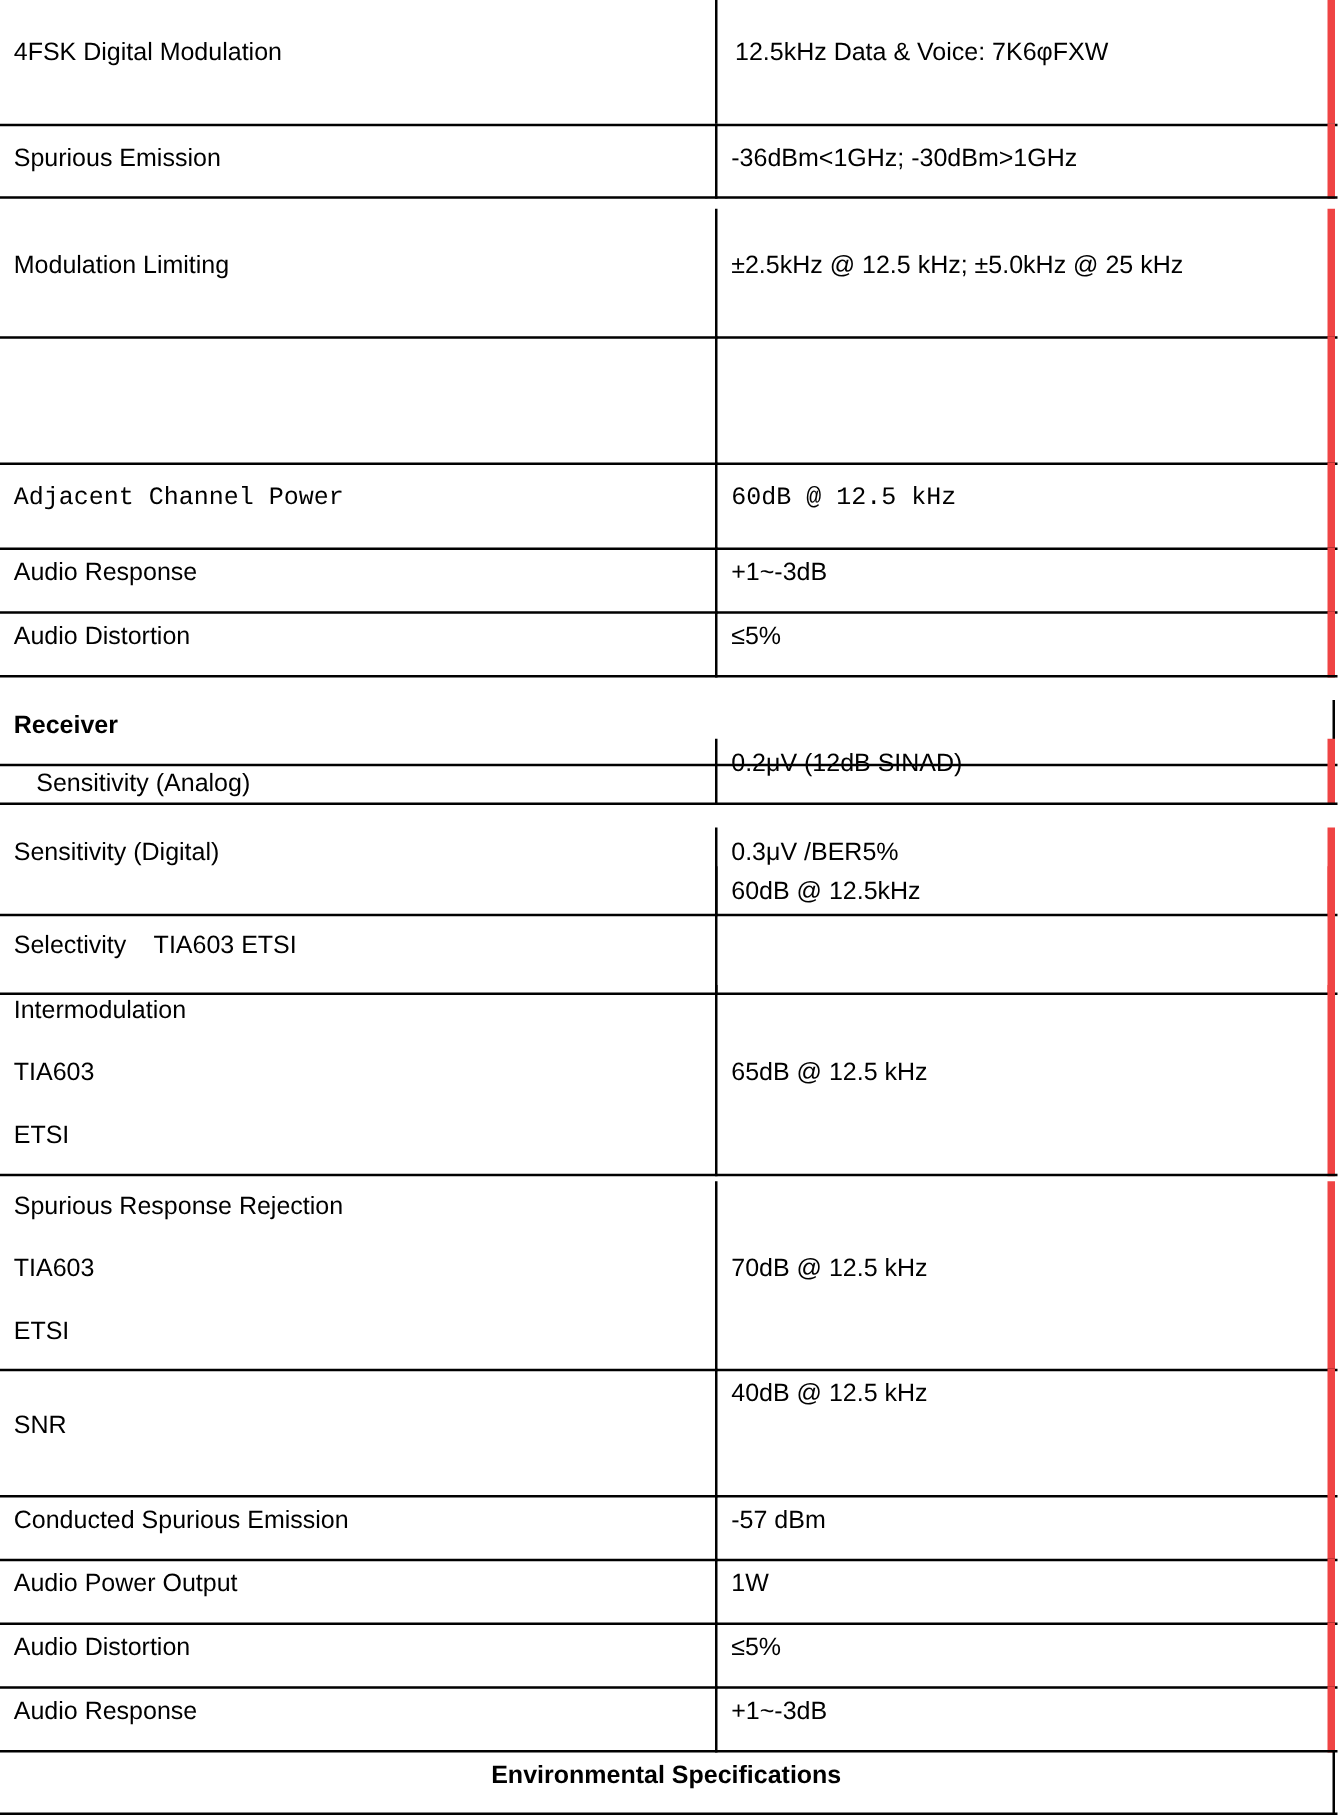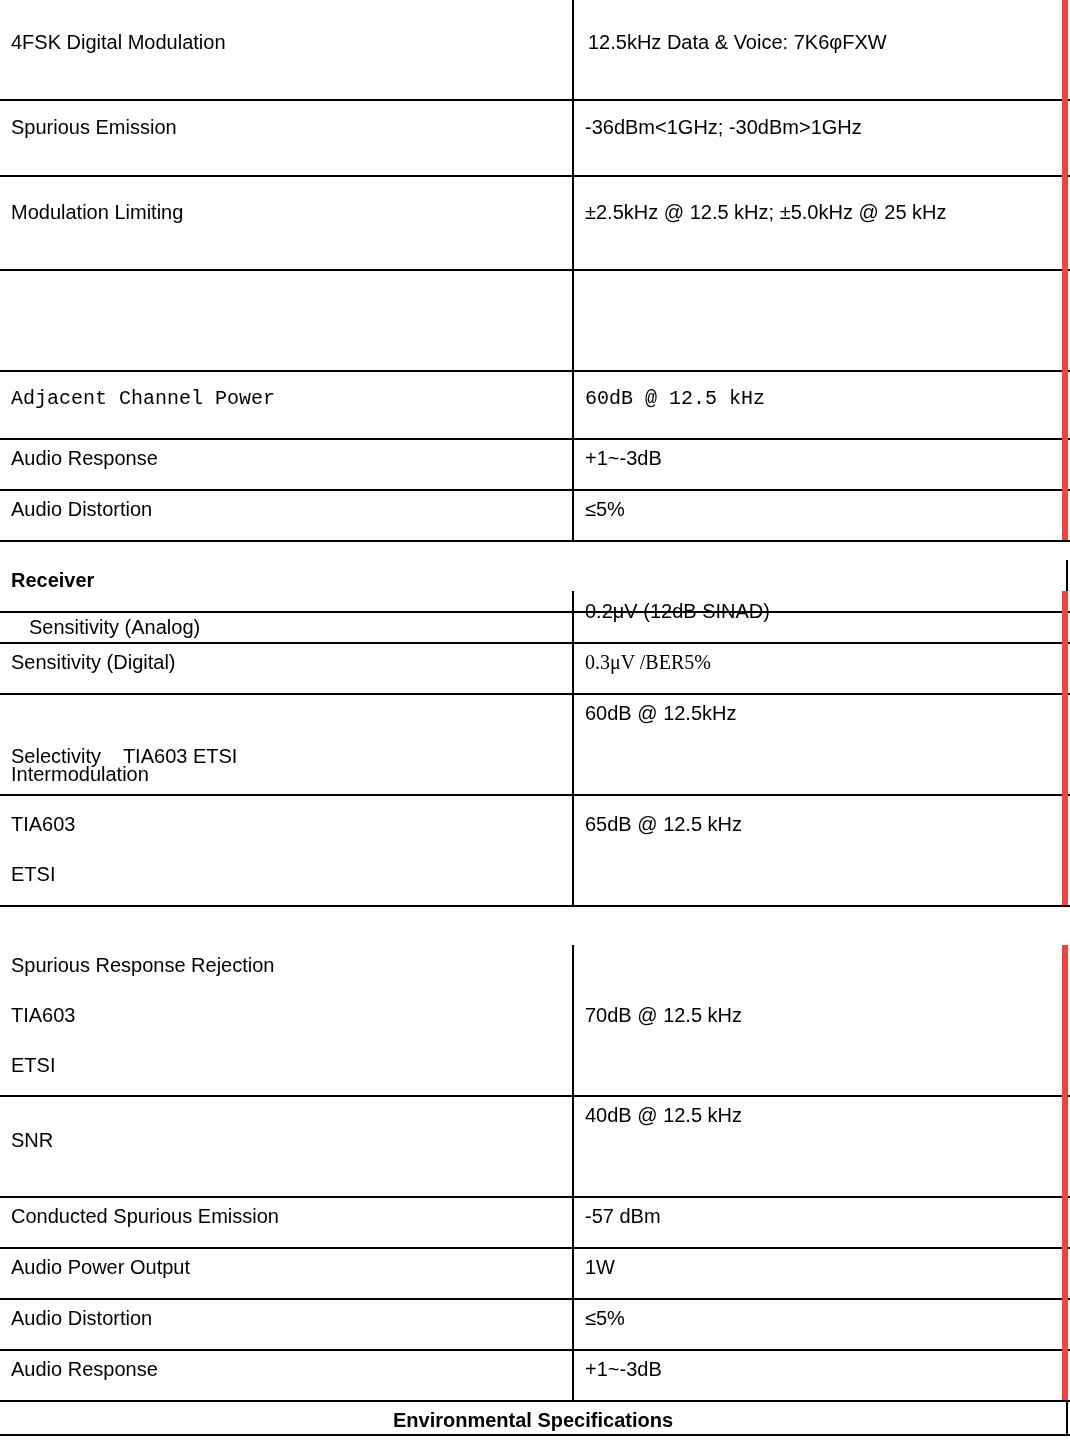--- a/index.html
+++ b/index.html
@@ -28,21 +28,21 @@
   <div class="row" style="top:0;height:101px;">
     <div class="cell left">
         <span class="txt" style="top:30px;">4FSK Digital Modulation</span>
       </div>
     <div class="cell right" style="bottom:2px;">
         <span class="txt" style="left:14px;top:30px;">12.5kHz Data &amp; Voice: 7K6φFXW</span>
       </div>
     <div class="hline"></div>
   </div>
 
-  <div class="row" style="top:99px;height:78px;">
+  <div class="row" style="top:99px;height:60px;">
     <div class="cell left">
         <span class="txt" style="top:16px;">Spurious Emission</span>
       </div>
     <div class="cell right">
         <span class="txt" style="top:16px;">-36dBm&lt;1GHz; -30dBm&gt;1GHz</span>
       </div>
     <div class="hline"></div>
   </div>
 
   <div class="row" style="top:167px;height:104px;">
@@ -105,41 +105,41 @@
   <div class="row" style="top:591px;height:53px;">
     <div class="cell left">
         <span class="txt" style="top:24px;margin-left:18px;">Sensitivity (Analog)</span>
       </div>
     <div class="cell right">
         <span class="txt" style="top:8px;">0.2μV (12dB SINAD)</span>
       </div>
     <div class="hline"></div>
   </div>
 
-  <div class="row" style="top:642px;height:53px;">
+  <div class="row" style="top:662px;height:71px;">
     <div class="cell left">
         <span class="txt" style="top:8px;">Sensitivity (Digital)</span>
       </div>
     <div class="cell right">
-        <span class="txt" style="top:8px;font-family:Liberation Serif, serif;">0.3μV /BER5%</span>
+        <span class="txt" style="top:8px;">0.3μV /BER5%</span>
       </div>
     <div class="hline"></div>
   </div>
 
   <div class="row" style="top:693px;height:103px;">
     <div class="cell left">
         <span class="txt" style="top:33px;white-space:pre;margin-top:18px;">Selectivity    TIA603 ETSI</span>
       </div>
     <div class="cell right">
         <span class="txt" style="top:8px;">60dB @ 12.5kHz</span>
       </div>
     <div class="hline"></div>
   </div>
 
-  <div class="row" style="top:754px;height:153px;text-align:center;">
+  <div class="row" style="top:788px;height:153px;text-align:center;">
     <div class="cell left">
       <span class="txt" style="top:8px;">Intermodulation</span>
       <span class="txt" style="top:58px;">TIA603</span>
       <span class="txt" style="top:108px;">ETSI</span>
     </div>
     <div class="cell right">
         <span class="txt" style="top:58px;">65dB @ 12.5 kHz</span>
       </div>
     <div class="hline"></div>
   </div>
@@ -199,20 +199,20 @@
   <div class="row" style="top:1349px;height:53px;">
     <div class="cell left">
         <span class="txt" style="top:8px;">Audio Response</span>
       </div>
     <div class="cell right">
         <span class="txt" style="top:8px;">+1~-3dB</span>
       </div>
     <div class="hline"></div>
   </div>
 
-  <div class="row" style="top:1400px;height:36px;padding-left:46px;">
+  <div class="row" style="top:1400px;height:52px;padding-left:46px;">
     <div class="cell full">
         <div class="center-wrap bold" style="top:8px;">Environmental Specifications</div>
       </div>
     <div class="hline"></div>
   </div>
 
 </div>
 
 </body></html>

